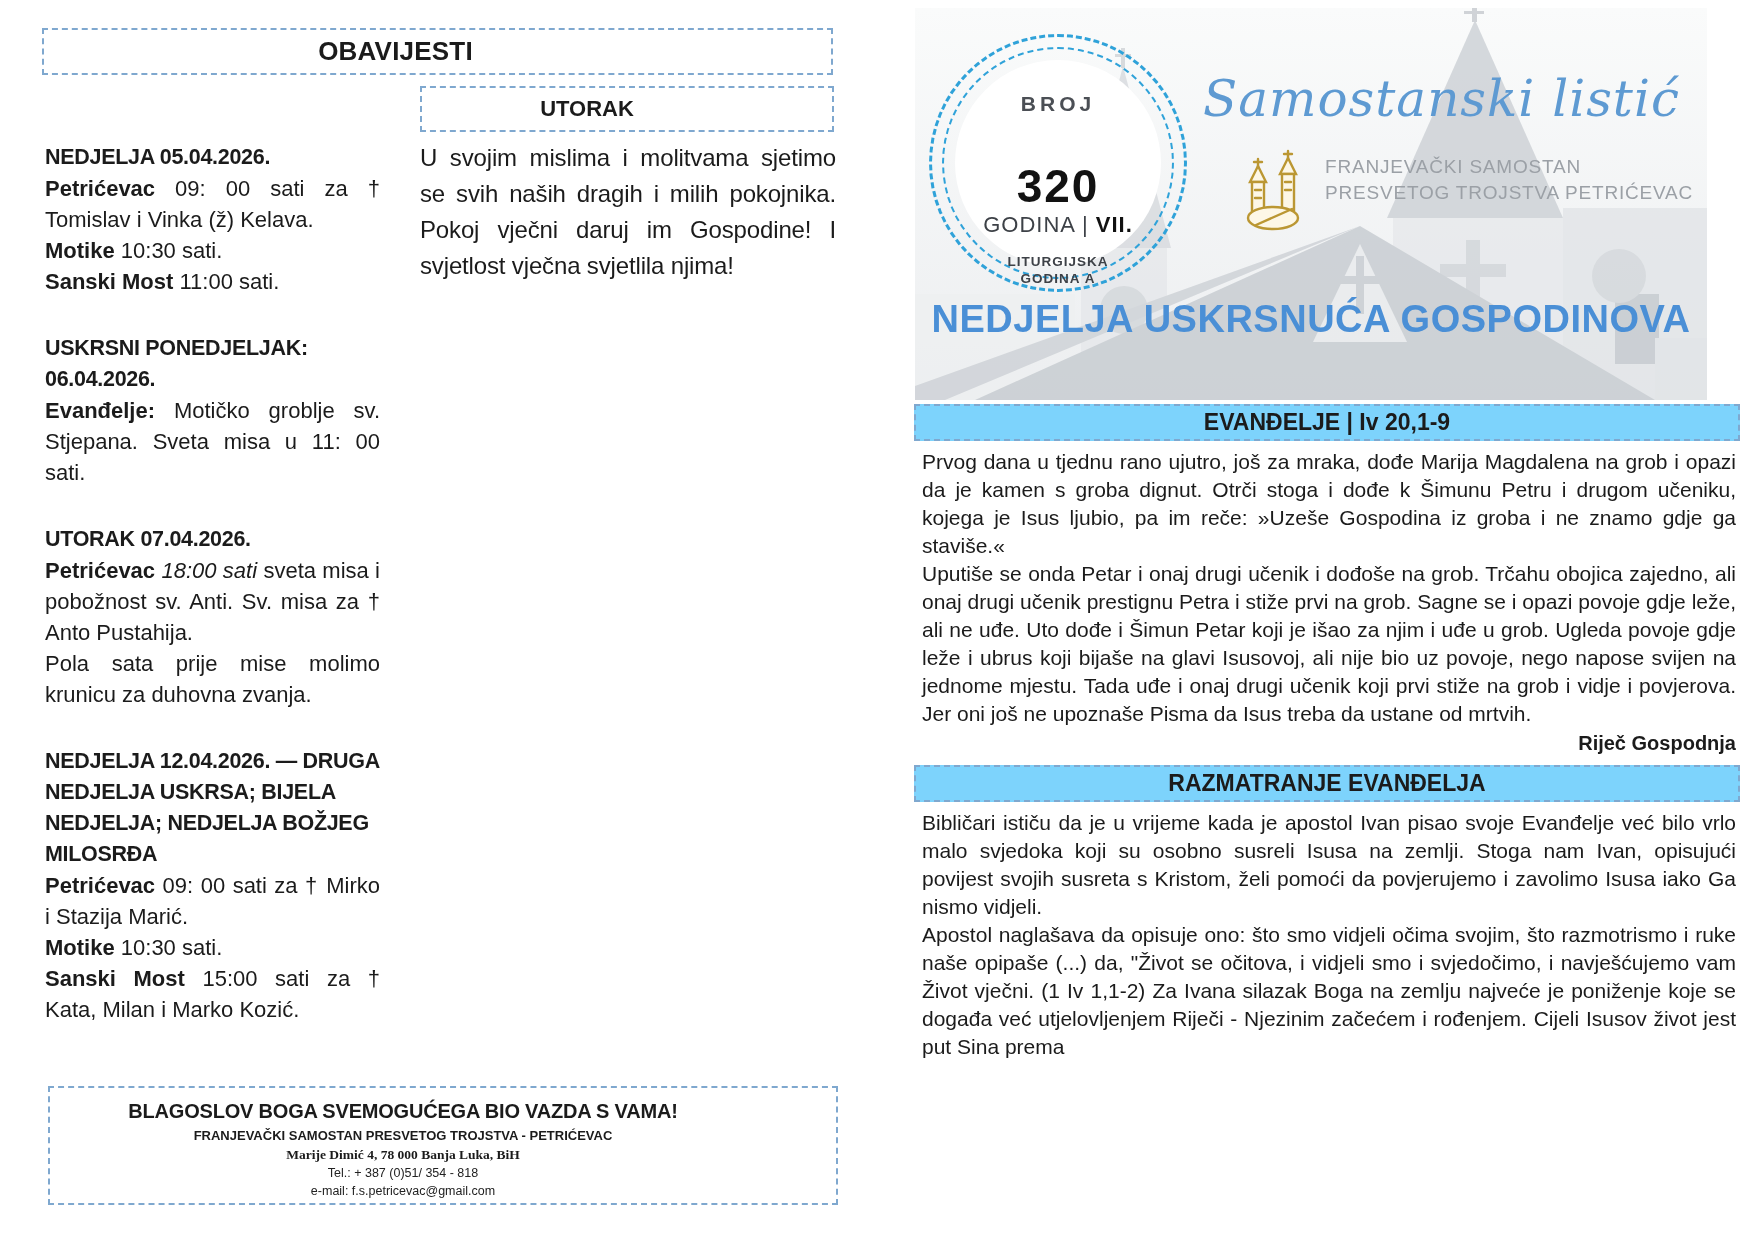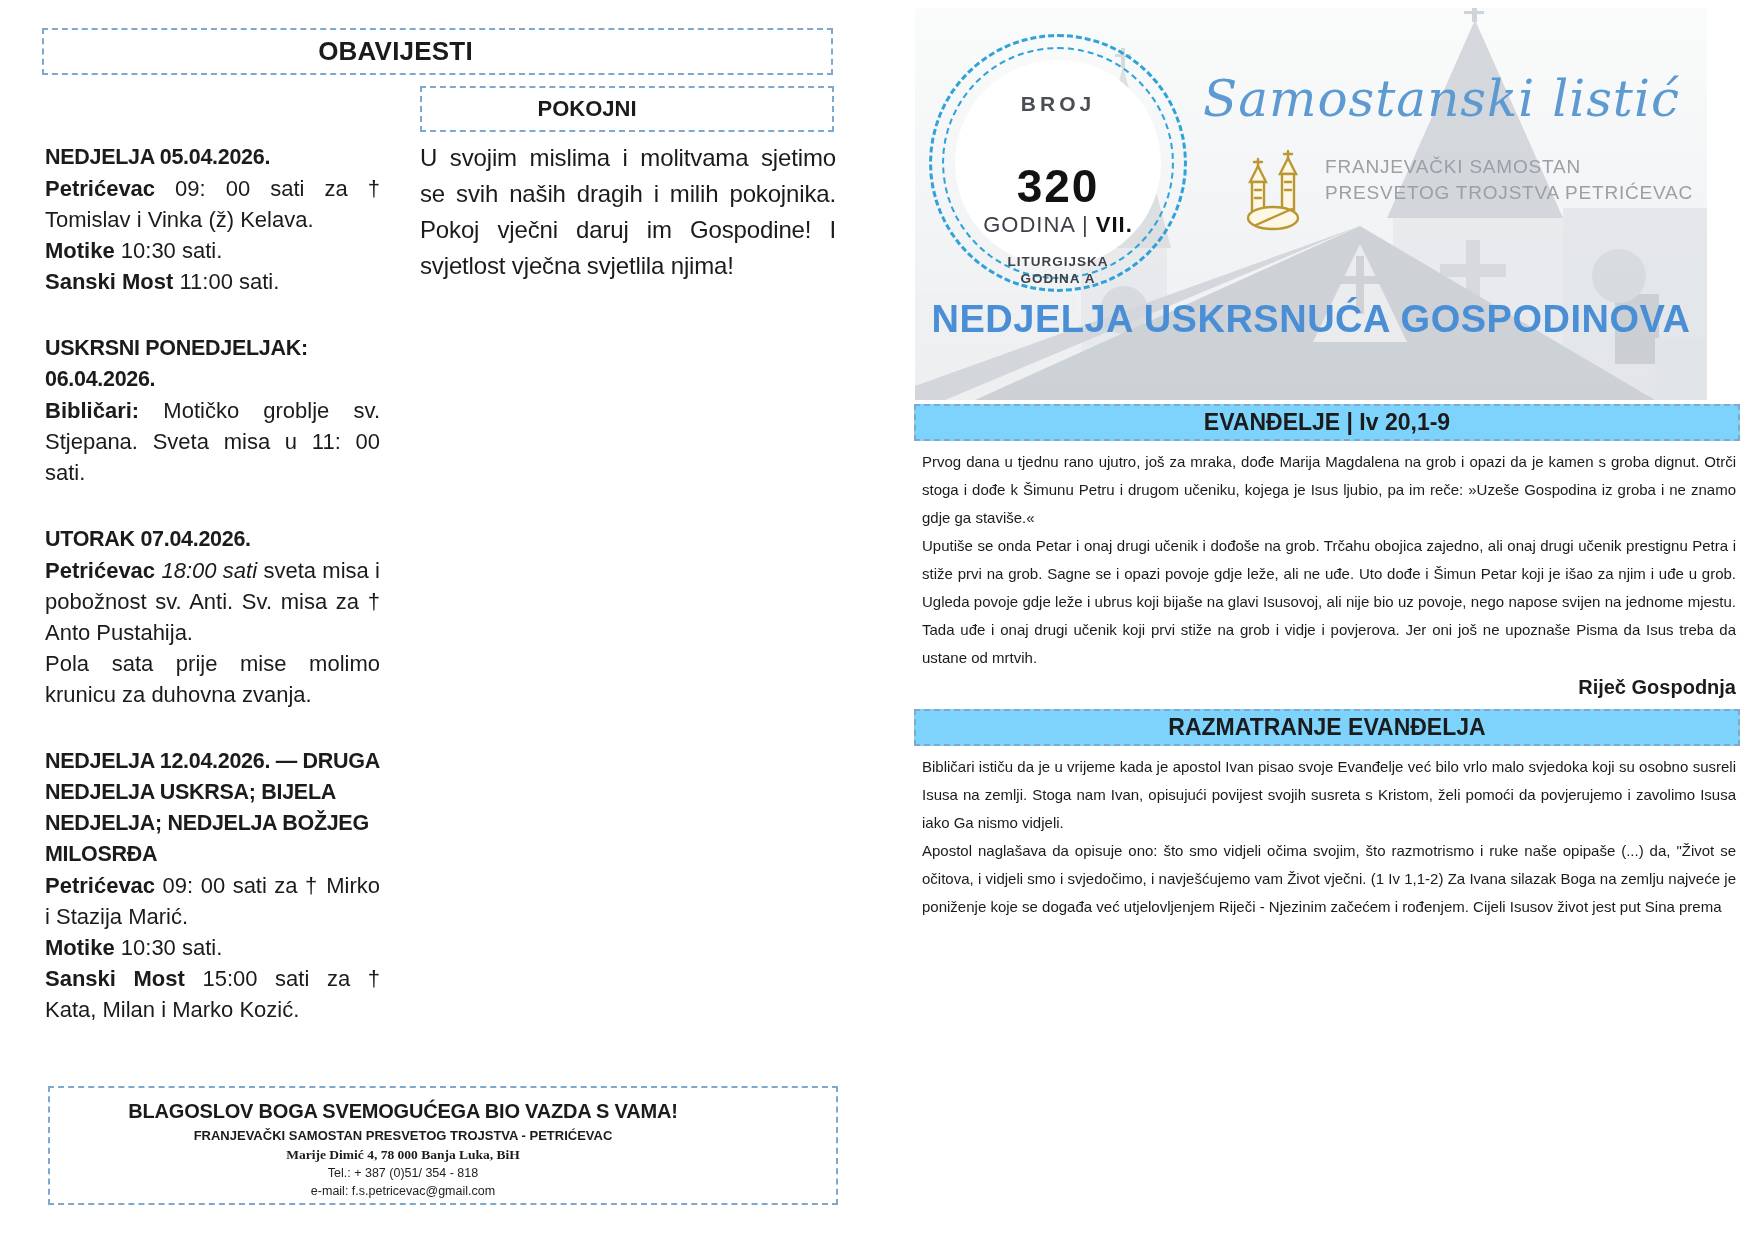--- a/index.html
+++ b/index.html
@@ -56,54 +56,54 @@
   .num{font-size:46px;font-weight:700;color:#121212;line-height:52px;letter-spacing:2px;margin-top:44px;}
   .godina{font-size:22px;color:#3d4147;letter-spacing:1px;}
   .godina b{color:#111;}
   .lit{margin-top:15px;font-size:13.5px;line-height:17px;color:#3d4147;letter-spacing:1px;
        font-weight:bold;}
 
   
   .rcol{position:absolute;left:914px;top:404px;width:826px;}
   .rbox{box-sizing:border-box;border:2px dashed #7fa8cf;text-align:center;font-weight:bold;
         font-size:23px;line-height:33px;height:37px;background:#7dd3fc;}
-  .rtext{font-size:15px;line-height:28px;text-align:justify;padding:7px 4px 0 8px;}
+  .rtext{font-size:21px;line-height:28px;text-align:justify;padding:7px 4px 0 8px;}
   .rtext p{margin:0;}
   .attrib{text-align:right;font-weight:bold;font-size:20px;line-height:30px;padding-right:4px;}
   .razm-box{margin-top:7px;}
 </style>
 </head>
 <body>
 
 <div class="sheet">
 
   <div class="dashbox obav-box">
     <span>OBAVIJESTI</span>
   </div>
 
 
   <div class="dashbox pok-box">
-    <span>POKOJNI</span>
+    <span>UTORAK</span>
   </div>
 
   <div class="colA">
 
       <div class="entry">
         <div class="entry-heading">NEDJELJA 05.04.2026.</div>
         <div class="entry-paras">
           <p><b>Petrićevac</b> 09: 00 sati za † Tomislav i Vinka (ž) Kelava.</p>
           <p><b>Motike</b> 10:30 sati.</p>
           <p><b>Sanski Most</b> 11:00 sati.</p>
         </div>
       </div>
 
       <div class="entry">
         <div class="entry-heading">USKRSNI PONEDJELJAK:<br>06.04.2026.</div>
         <div class="entry-paras">
-          <p><b>Bibličari:</b> Motičko groblje sv. Stjepana. Sveta misa u 11: 00 sati.</p>
+          <p><b>Evanđelje:</b> Motičko groblje sv. Stjepana. Sveta misa u 11: 00 sati.</p>
         </div>
       </div>
 
       <div class="entry">
         <div class="entry-heading">UTORAK 07.04.2026.</div>
         <div class="entry-paras">
           <p><b>Petrićevac</b> <i>18:00 sati</i> sveta misa i pobožnost sv. Anti. Sv. misa za † Anto Pustahija.</p>
           <p>Pola sata prije mise molimo krunicu za duhovna zvanja.</p>
         </div>
       </div>

